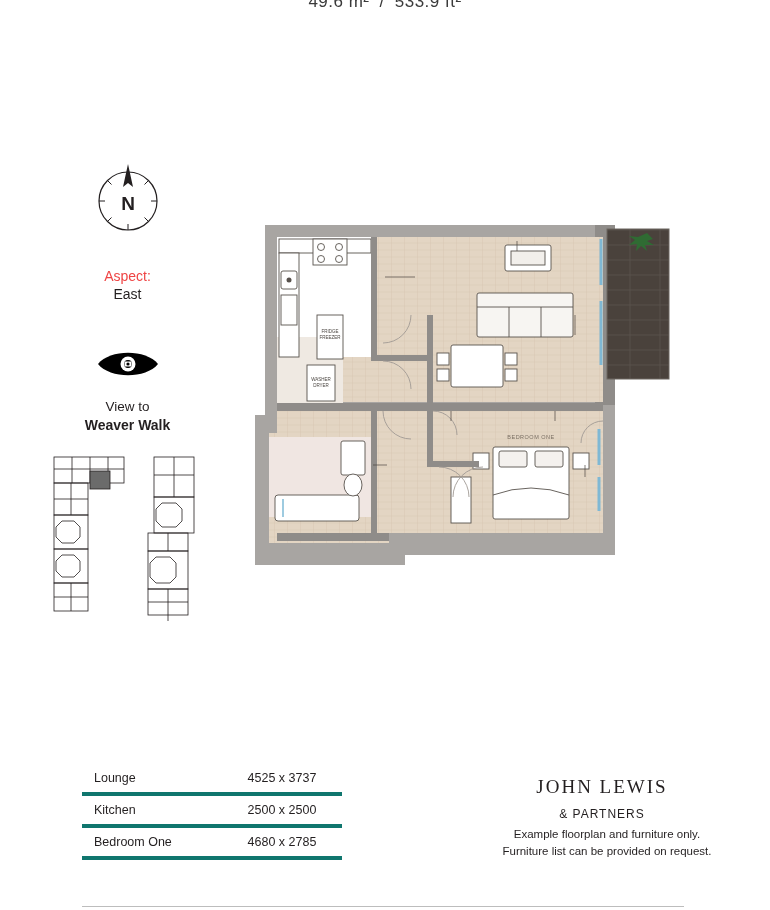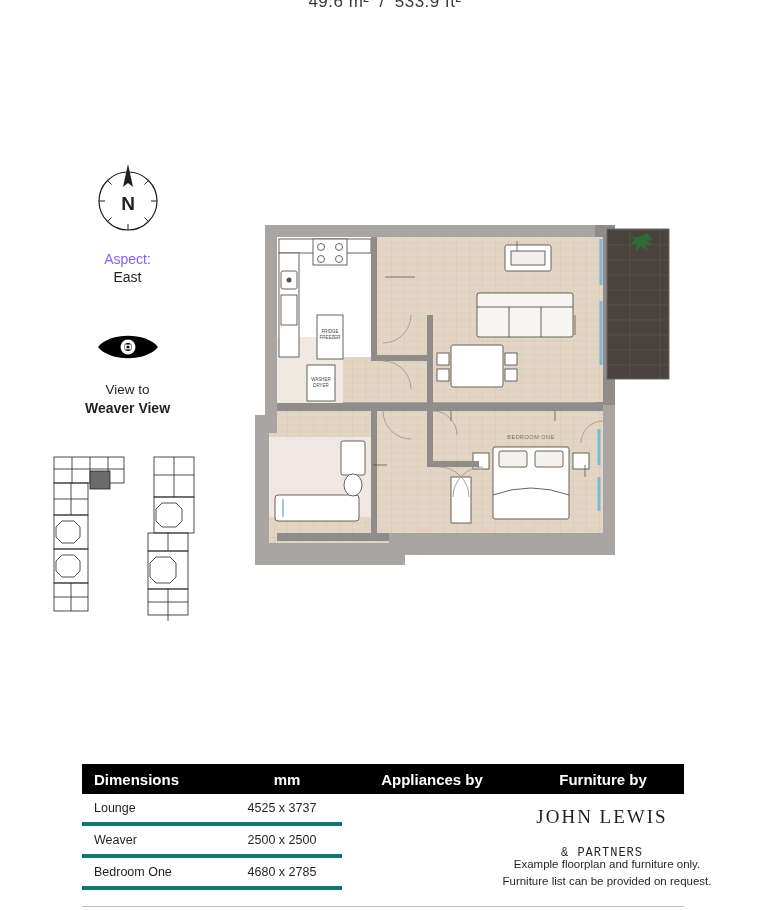--- a/index.html
+++ b/index.html
@@ -40,23 +40,23 @@
   }
   .compass {
     width: 76px;
     height: 76px;
     margin: 0 auto;
     position: relative;
   }
   .compass svg { display: block; }
 
   .aspect-label {
-    margin-top: 14px;
+    margin-top: 31px;
     font-size: 14px;
-    color: #8b5cf6;
+    color: #ef4444;
     line-height: 1.35;
   }
   .aspect-value {
     font-size: 14px;
     font-weight: normal;
     color: #231f20;
   }
 
   .eye-wrap {
     margin-top: 48px;
@@ -149,24 +149,24 @@
     top: 12px;
     width: 164px;
     text-align: center;
   }
   .jl .jl1 {
     font-family: Liberation Serif, serif;
     font-size: 19px;
     letter-spacing: 2px;
   }
   .jl .jl2 {
-    font-family: Liberation Mono, monospace;
+    font-family: Liberation Sans, sans-serif;
     font-size: 12px;
     letter-spacing: 1px;
-    margin-top: 18px;
+    margin-top: 9px;
   }
   .disclaimer {
     position: absolute;
     left: 100px;
     top: 62px;
     width: 330px;
     text-align: center;
     font-size: 11.5px;
     line-height: 1.5;
     color: #231f20;
@@ -215,21 +215,21 @@
     <div>
       <svg width="62" height="28" viewBox="0 0 62 28">
         <path d="M1 14 C13 -1, 49 -1, 61 14 C49 29, 13 29, 1 14 Z" fill="#000000"></path>
         <circle cx="31" cy="14" r="7.5" fill="#ffffff"></circle>
         <circle cx="31" cy="14" r="4" fill="#000000"></circle>
         <rect x="27.5" y="11.5" width="7" height="5" fill="#ffffff"></rect>
         <circle cx="31" cy="14" r="1.6" fill="#000000"></circle>
       </svg>
     </div>
     <div class="view-label">View to</div>
-    <div class="view-value">Weaver View</div>
+    <div class="view-value">Weaver Walk</div>
   </div>
 </div>
 
 <div class="keyplans">
   <svg width="170" height="170" viewBox="0 0 170 170">
     <g fill="none" stroke="#231f20" stroke-width="0.8">
 
       <rect x="6" y="2" width="70" height="26"></rect>
       <line x1="6" y1="14" x2="76" y2="14"></line>
       <line x1="24" y1="2" x2="24" y2="28"></line>
@@ -393,35 +393,29 @@
       <line x1="196" y1="196" x2="196" y2="206"></line>
       <line x1="300" y1="196" x2="300" y2="206"></line>
       <line x1="330" y1="250" x2="330" y2="262"></line>
       <line x1="118" y1="250" x2="132" y2="250"></line>
     </g>
   </svg>
 </div>
 
 <div class="table-block">
 
-  <div class="tbl-head">
-    <div class="c1">Dimensions</div>
-    <div class="c2">mm</div>
-    <div class="c3">Appliances by</div>
-    <div class="c4">Furniture by</div>
-  </div>
 
   <div class="tbl-body">
     <div class="dim-col">
       <div class="dim-row">
         <div class="name">Lounge</div>
         <div class="val">4525 x 3737</div>
       </div>
       <div class="dim-row">
-        <div class="name">Weaver</div>
+        <div class="name">Kitchen</div>
         <div class="val">2500 x 2500</div>
       </div>
       <div class="dim-row">
         <div class="name">Bedroom One</div>
         <div class="val">4680 x 2785</div>
       </div>
     </div>
 
     <div class="brands-col">
       <div class="jl">

